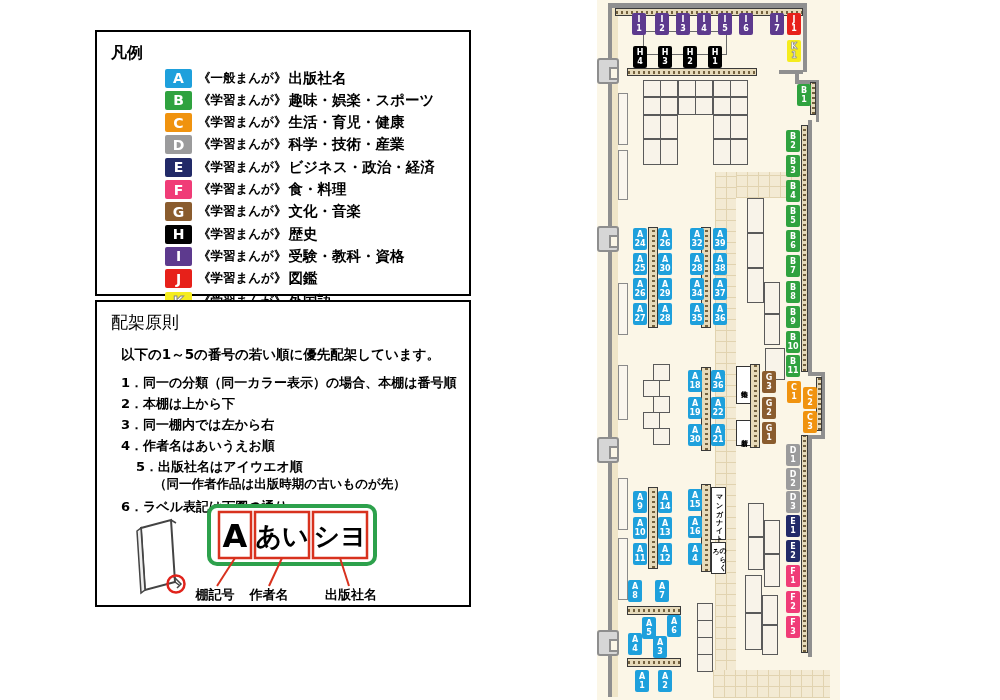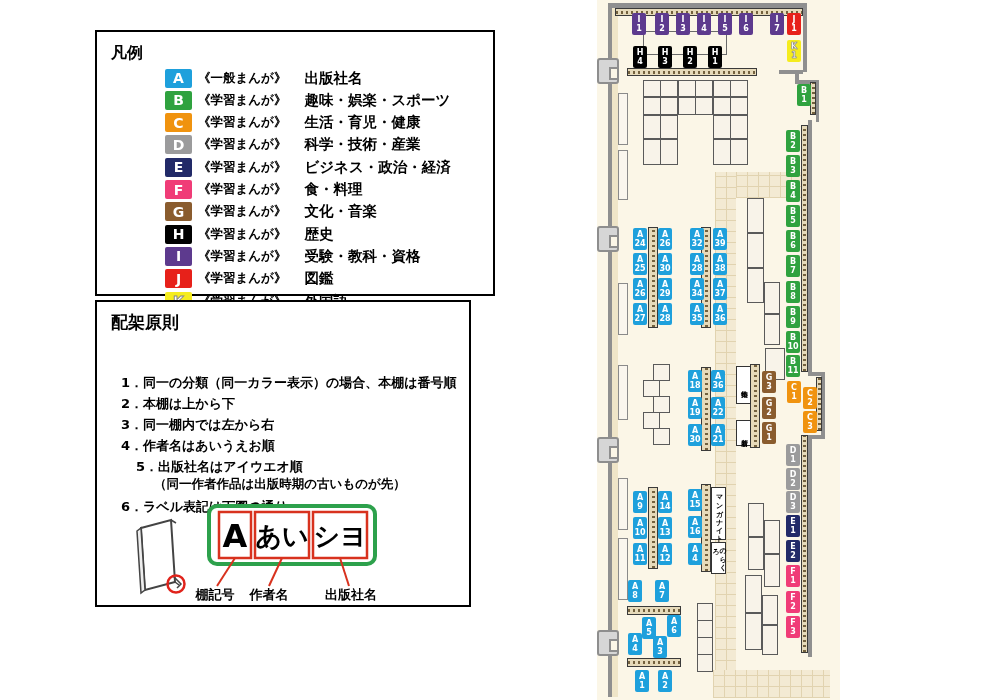--- a/index.html
+++ b/index.html
@@ -5,24 +5,24 @@
   html,body{margin:0;padding:0;background:#fff;}
   #stage{position:relative;width:1000px;height:700px;background:#fff;overflow:hidden;
          font-family:"DejaVu Sans","Liberation Sans",sans-serif;}
   .box{position:absolute;background:#fff;border:2px solid #000;}
   
   #legend-title{position:absolute;left:14px;top:11px;font-size:16px;font-weight:bold;color:#000;}
   .lrow{position:absolute;left:68px;display:flex;align-items:center;height:20px;white-space:nowrap;}
   .chip{width:27px;height:19px;margin-right:6px;display:flex;align-items:center;justify-content:center;
         font-size:14px;font-weight:bold;color:#fff;border-radius:2px;flex:0 0 auto;}
   .chip.ktext{color:#fff;-webkit-text-stroke:.9px #8a8a8a;text-shadow:0 0 1px #8a8a8a;}
-  .pfx{font-size:12.5px;font-weight:bold;color:#000;margin-right:18px;}
+  .pfx{font-size:12.5px;font-weight:bold;color:#000;margin-right:2px;}
   .cat{font-size:14.5px;font-weight:bold;color:#000;}
   
-  #pr-title{position:absolute;left:14px;top:9px;font-size:17px;font-weight:bold;color:#000;}
+  #pr-title{position:absolute;left:14px;top:9px;font-size:17px;font-weight:normal;color:#000;}
   #pr-intro{position:absolute;left:24px;top:44px;font-size:13.5px;font-weight:bold;color:#000;}
   .rule{position:absolute;left:24px;width:344px;font-size:13px;font-weight:bold;color:#000;line-height:17px;}
   .rnote{font-size:12.5px;font-weight:bold;margin-left:18px;}
   
   #map{position:absolute;left:597px;top:0;width:243px;height:700px;background:#FBF6E7;}
   .wall{position:absolute;background:#8F8F8F;}
   .tan{position:absolute;background:#EFE5C8;}
   .tile{position:absolute;background-color:#F3EAD3;
         background-image:repeating-linear-gradient(0deg,#E1D3B0 0 1px,transparent 1px 11px),
                          repeating-linear-gradient(90deg,#E1D3B0 0 1px,transparent 1px 11px);}
@@ -47,21 +47,21 @@
   .lab.ktext{color:#fff;-webkit-text-stroke:.6px #8a8a8a;text-shadow:0 0 1px #8a8a8a;}
   .feat{position:absolute;background:#fff;border:1px solid #333;box-sizing:border-box;
         writing-mode:vertical-rl;text-orientation:upright;font-size:7px;font-weight:bold;color:#000;
         display:flex;align-items:center;justify-content:center;line-height:1;}
 </style>
 </head>
 <body>
 
 <div id="stage">
 
-  <section class="box" style="left:95px;top:30px;width:372px;height:262px;padding-left:24px;">
+  <section class="box" style="left:95px;top:30px;width:372px;height:262px;">
     <div id="legend-title">凡例</div>
     <div id="legend-rows">
         <div class="lrow" style="top: 36px;">
           <span class="chip" style="background: rgb(30, 160, 220);">A</span>
           <span class="pfx">《一般まんが》</span>
           <span class="cat">出版社名</span>
         </div>
         <div class="lrow" style="top: 58.3px;">
           <span class="chip" style="background: rgb(47, 162, 63);">B</span>
           <span class="pfx">《学習まんが》</span>
@@ -110,20 +110,21 @@
         <div class="lrow" style="top: 259px;">
           <span class="chip ktext" style="background: rgb(245, 236, 30);">K</span>
           <span class="pfx">《学習まんが》</span>
           <span class="cat">外国語</span>
         </div>
       </div>
   </section>
 
   <section class="box" style="left:95px;top:300px;width:372px;height:303px;">
     <div id="pr-title">配架原則</div>
+    <div id="pr-intro">以下の1～5の番号の若い順に優先配架しています。</div>
     <div id="pr-rules">
         <div class="rule" style="top: 72px;">1．同一の分類（同一カラー表示）の場合、本棚は番号順</div>
         <div class="rule" style="top: 93px;">2．本棚は上から下</div>
         <div class="rule" style="top: 114px;">3．同一棚内では左から右</div>
         <div class="rule" style="top: 135px;">4．作者名はあいうえお順</div>
         <div class="rule" style="top: 156px; margin-left: 15px;">5．出版社名はアイウエオ順<div class="rnote">（同一作者作品は出版時期の古いものが先）</div></div>
         <div class="rule" style="top: 196px;">6．ラベル表記は下図の通り</div>
       </div>
 
     <svg width="372" height="100" viewBox="0 0 372 100" style="position:absolute;left:0;top:200px;">

